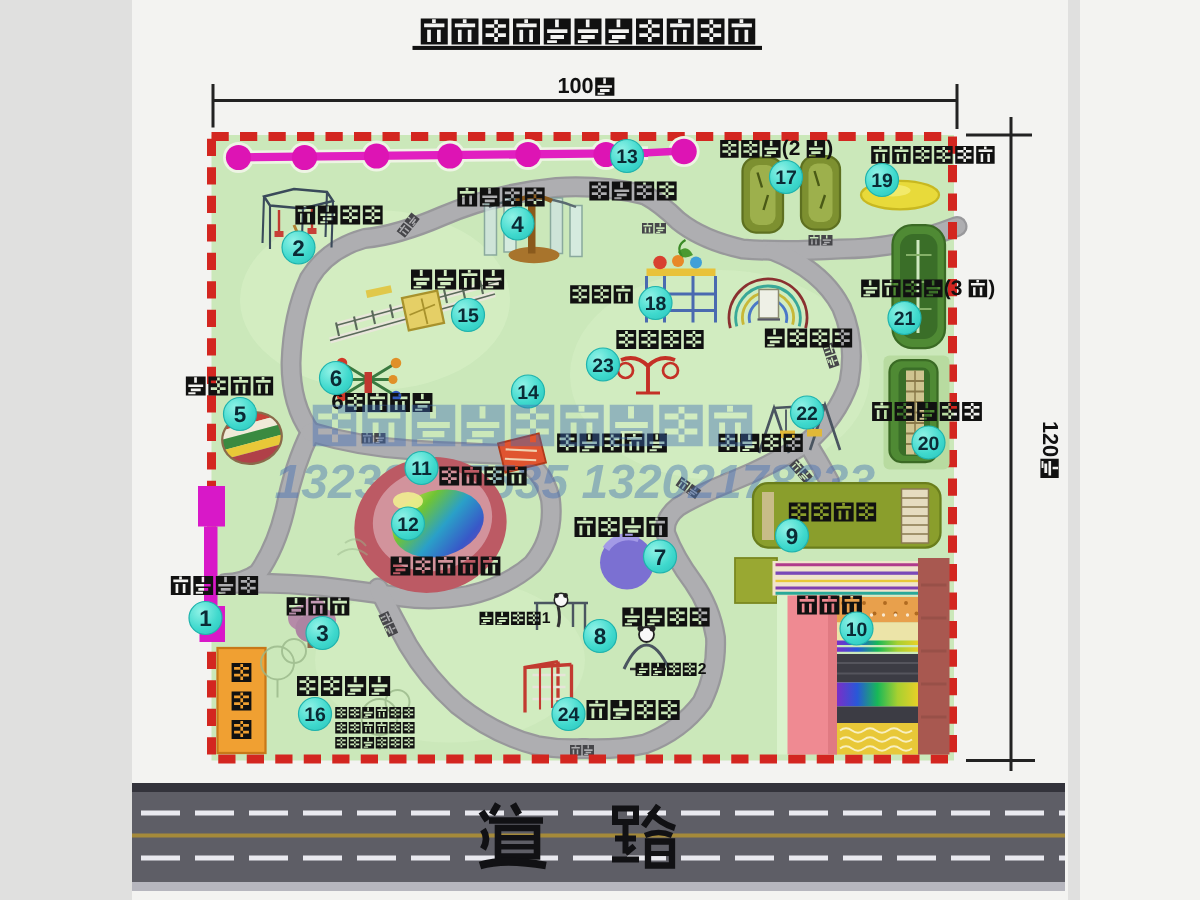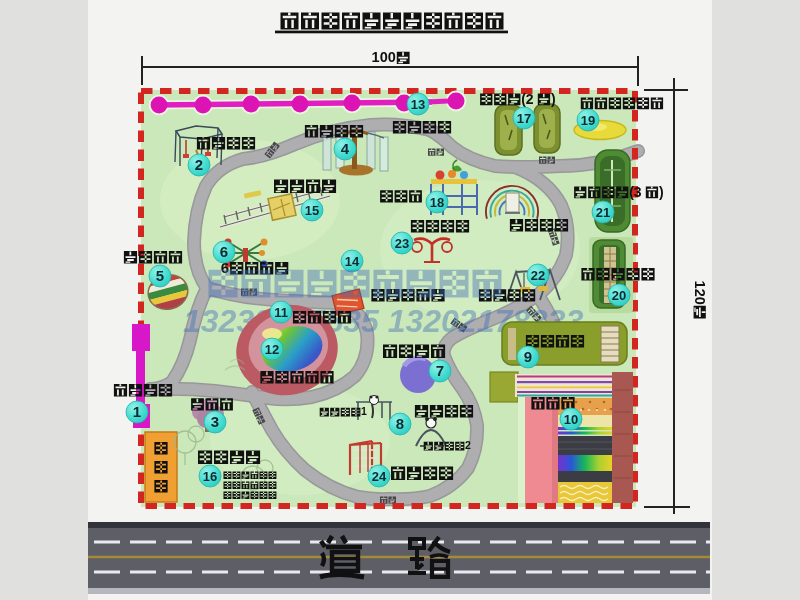--- a/index.html
+++ b/index.html
@@ -1,15 +1,15 @@
 <!DOCTYPE html>
 <html><head><meta charset="utf-8">
 <style>
 html,body{margin:0;padding:0;background:#f3f3f1;}
-#stage{position:relative;width:800px;height:600px;overflow:hidden;}
+#stage{position:relative;width:720px;height:600px;overflow:hidden;}
 svg{display:block;}
 text{font-family:"Liberation Sans",sans-serif;}
 </style></head><body>
 <div id="stage">
 <svg width="800" height="600" viewBox="0 0 800 600">
 <defs>
 <radialGradient id="mk" cx="0.35" cy="0.3" r="0.9">
  <stop offset="0" stop-color="#8ff2e6"></stop>
           <stop offset="0.6" stop-color="#3fd9cd"></stop>
           <stop offset="1" stop-color="#2cc4bd"></stop>

